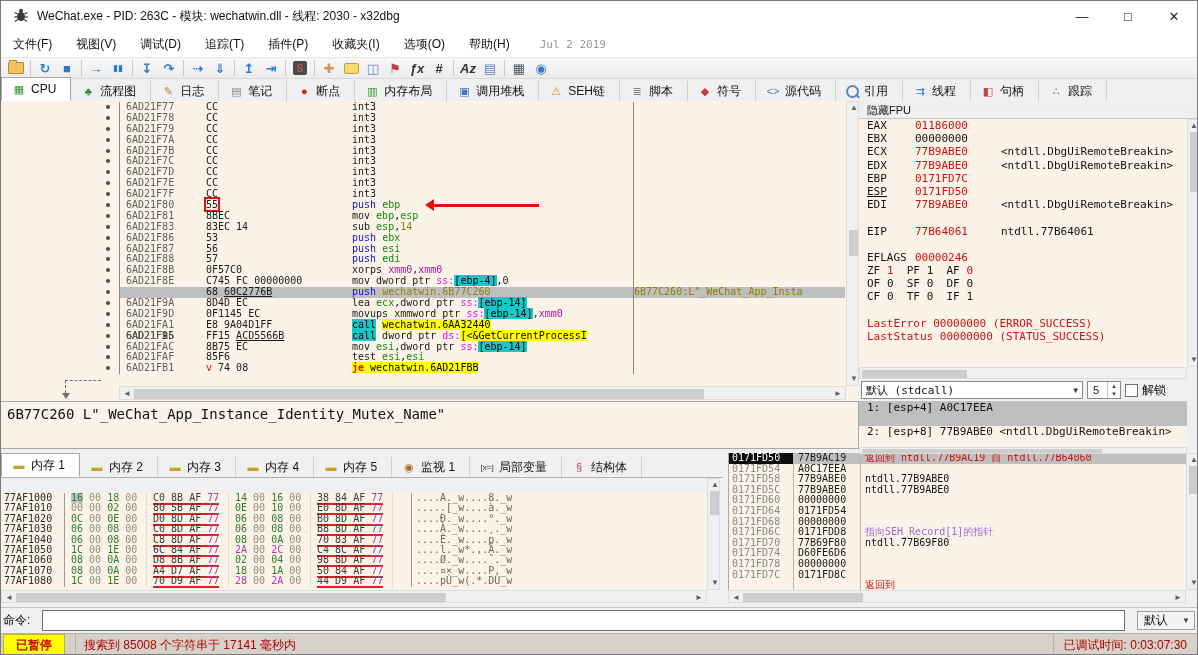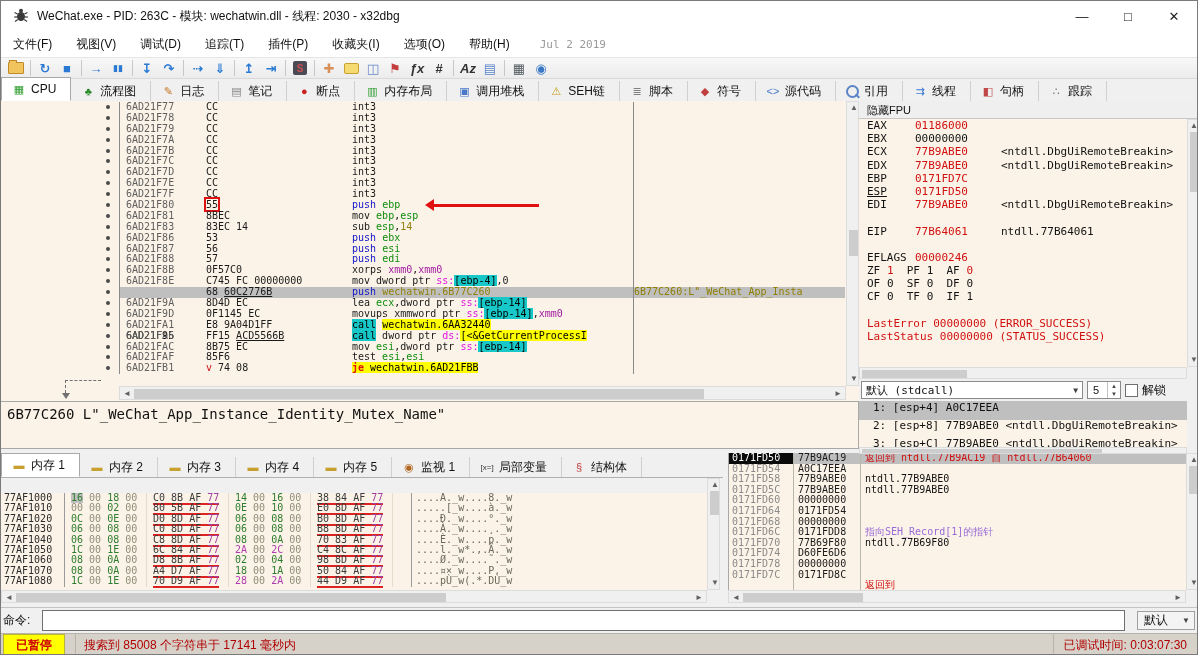--- a/index.html
+++ b/index.html
@@ -82,21 +82,21 @@
   #comborow{position:absolute;left:858px;top:378px;width:340px;height:22px;background:#f0f0f0;display:flex;align-items:center;gap:4px;padding-left:2px;box-sizing:border-box;}
   #convcombo{width:222px;height:18px;background:#fff;border:1px solid #8a8a8a;display:flex;align-items:center;font-size:11px;padding-left:4px;box-sizing:border-box;font-family:"DejaVu Sans Mono",monospace;}
   #convcombo .caret{margin-left:auto;margin-right:4px;font-size:8px;color:#444;}
   #depthspin{width:34px;height:18px;background:#fff;border:1px solid #8a8a8a;display:flex;align-items:center;box-sizing:border-box;}
   #depthspin .val{flex:1;padding-left:5px;font-size:11px;}
   #depthspin .btns{width:12px;display:flex;flex-direction:column;font-size:6px;color:#444;border-left:1px solid #c0c0c0;}
   #depthspin .btns span{height:8px;display:flex;align-items:center;justify-content:center;}
   #unlockbox{display:flex;align-items:center;gap:4px;font-size:12px;}
   #unlockbox .cb{width:11px;height:11px;border:1px solid #707070;background:#fff;}
   #argsview{position:absolute;left:858px;top:400px;width:328px;height:46px;background:#fbf3e7;border-top:1px solid #c0c0c0;box-sizing:border-box;font-size:11px;}
-  .arow{height:18px;line-height:11.5px;white-space:pre;padding-left:14px;font-family:"DejaVu Sans Mono",monospace;}
+  .arow{height:24px;line-height:11.5px;white-space:pre;padding-left:8px;font-family:"DejaVu Sans Mono",monospace;}
   .arow.sel{background:#bfbfbf;}
   #argshsb{left:858px;top:446px;width:328px;height:7px;}
   
   #bottabs{position:absolute;left:0;top:452px;width:722px;height:24px;}
   #dumphdr{position:absolute;left:0;top:477px;width:706px;height:15px;background:#f2f2f2;border-bottom:1px solid #c8c8c8;box-sizing:border-box;font-size:11px;}
   #dumphdr span{position:absolute;top:1px;color:#222;}
   #dump{left:0;top:492px;width:706px;height:97px;}
   .mrow{position:relative;height:10.4px;line-height:10.4px;font-size:10px;font-family:"DejaVu Sans Mono",monospace;white-space:pre;}
   .maddr{display:inline-block;width:64px;padding-left:3px;border-right:1px solid #9a9a9a;color:#2a2a2a;box-sizing:border-box;}
   .mg{display:inline-block;width:82px;padding-left:6px;box-sizing:border-box;border-right:1px solid #e4ddcb;}

